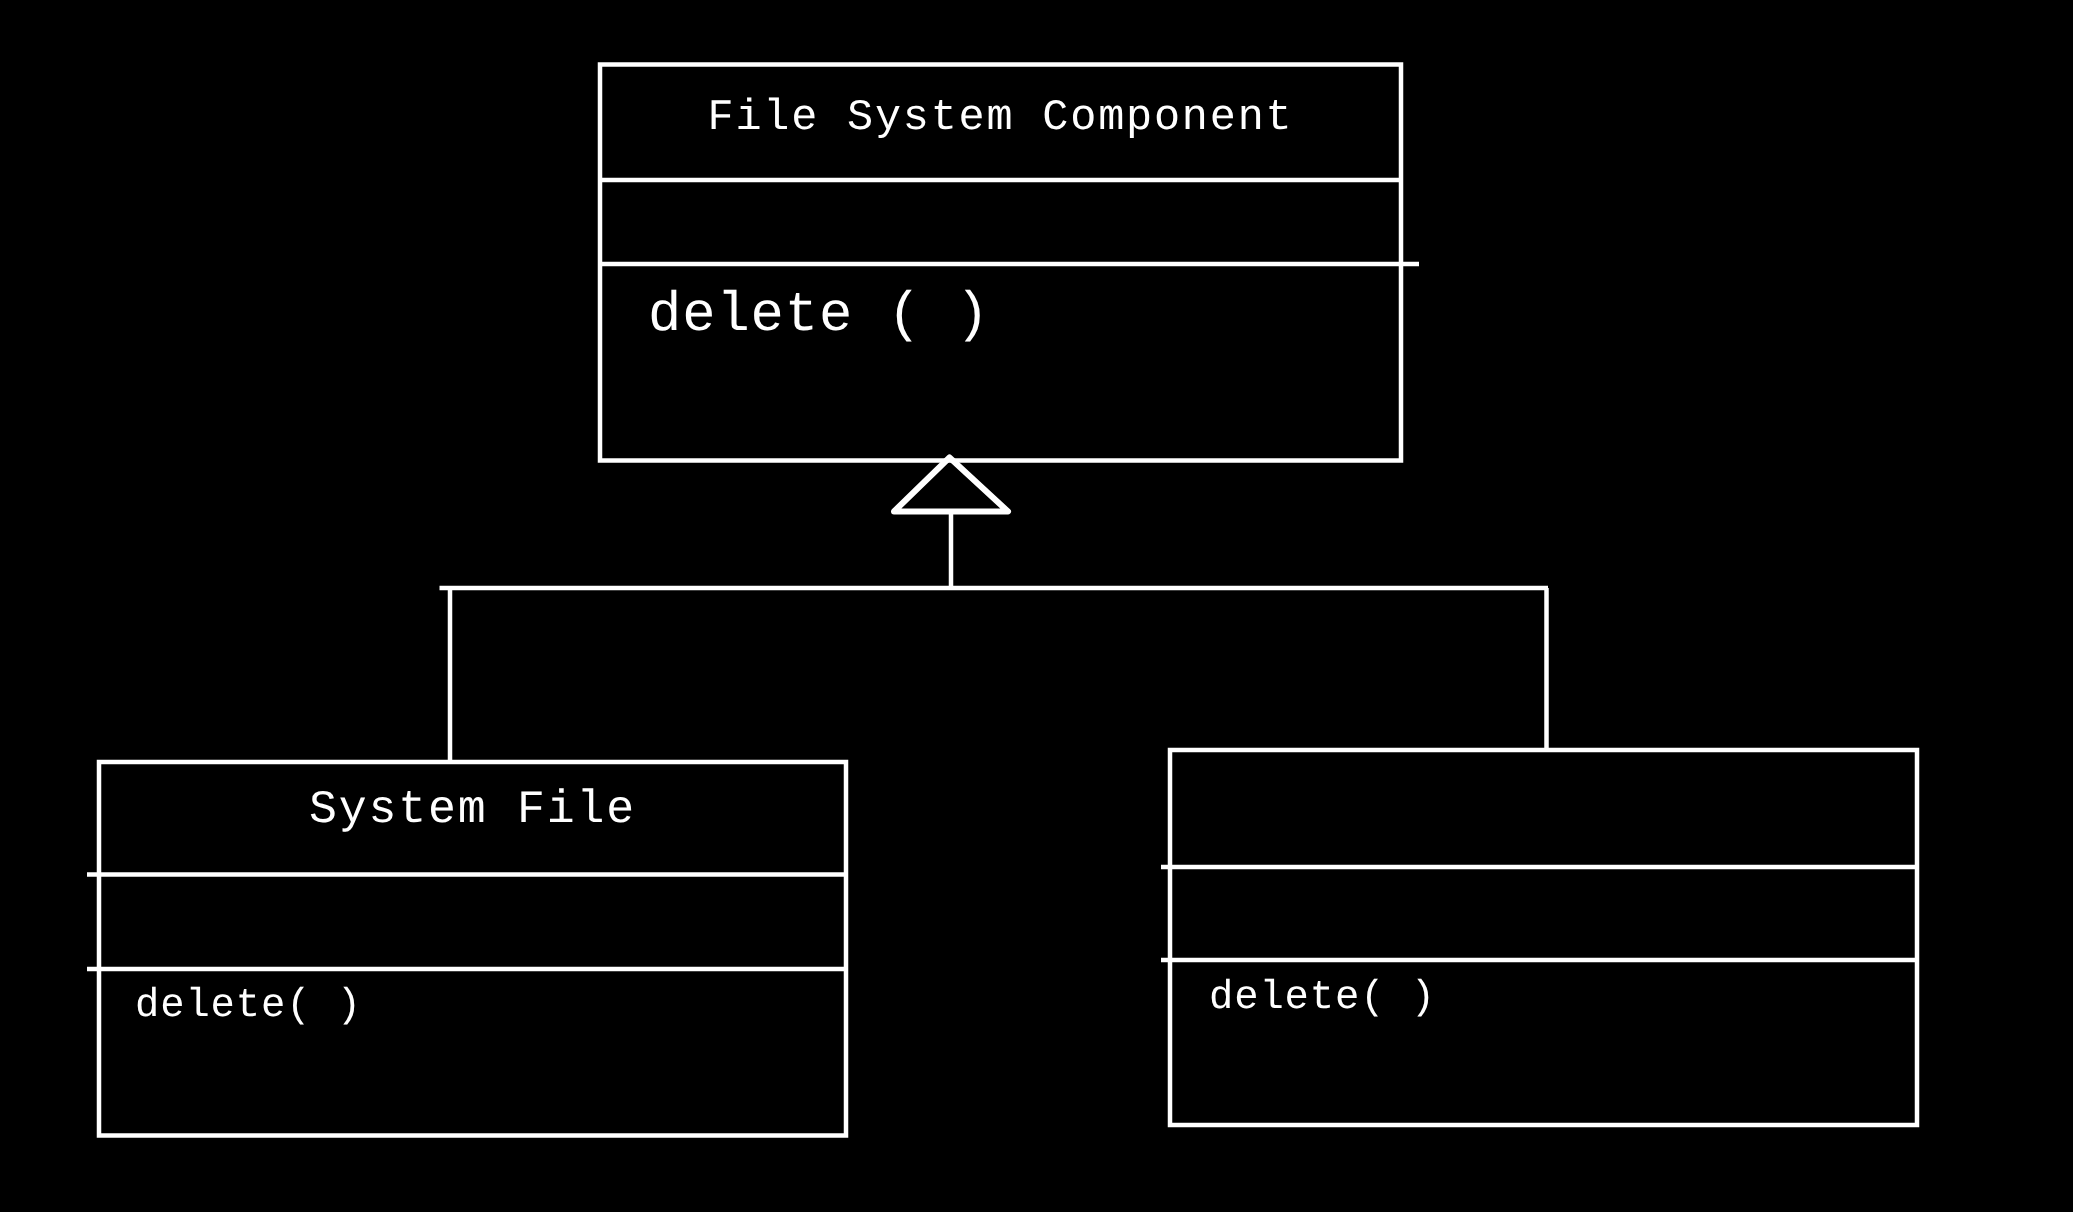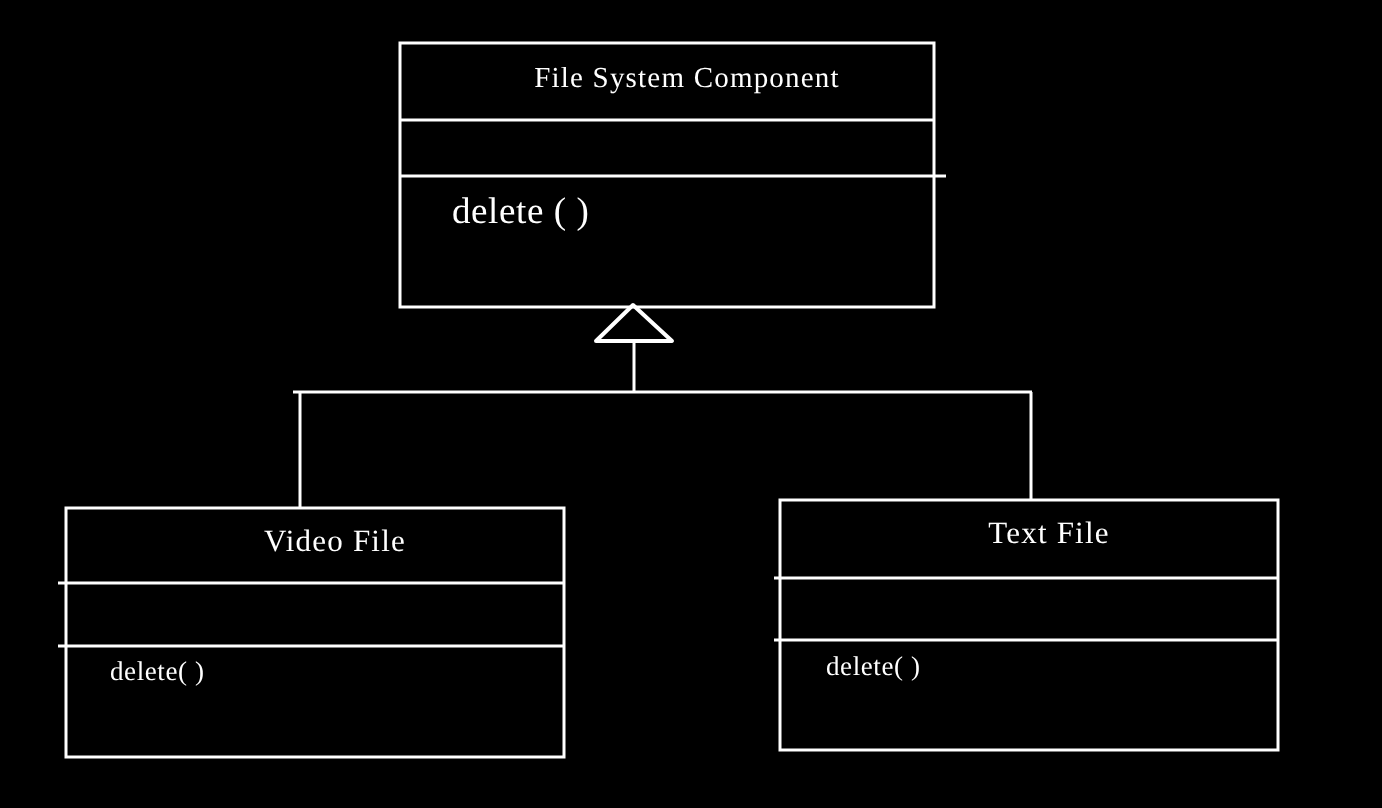--- a/index.html
+++ b/index.html
@@ -23,26 +23,25 @@
   #canvas svg.diagram-layer {
     position: absolute;
     top: 0;
     left: 0;
     width: 1382px;
     height: 808px;
   }
   .txt {
     position: absolute;
     color: #ffffff;
-    font-family: Liberation Serif, serif;
+    font-family: Liberation Mono, monospace;
     font-weight: 400;
     white-space: pre;
     letter-spacing: 0.5px;
     text-rendering: geometricPrecision;
-    margin-left: 20px;
   }
   .class-title {
     text-align: center;
     font-size: 29px;
     letter-spacing: 1.2px;
   }
   .class-method {
     font-size: 37px;
     letter-spacing: 0.6px;
   }
@@ -116,21 +115,20 @@
       <line x1="774" y1="578" x2="1278" y2="578" stroke="#ffffff" stroke-width="3"></line>
       <line x1="774" y1="640" x2="1278" y2="640" stroke="#ffffff" stroke-width="3"></line>
     </g>
 
   </svg>
 
   <div class="txt class-title" id="title-fsc">File System Component</div>
 
   <div class="txt class-method" id="method-fsc">delete ( )</div>
 
-  <div class="txt class-title" id="title-video">Video File</div>
+  <div class="txt class-title" id="title-video">System File</div>
 
   <div class="txt class-method" id="method-video">delete( )</div>
 
-  <div class="txt class-title" id="title-text">Text File</div>
 
   <div class="txt class-method" id="method-text">delete( )</div>
 
 </div>
 
 </body></html>

